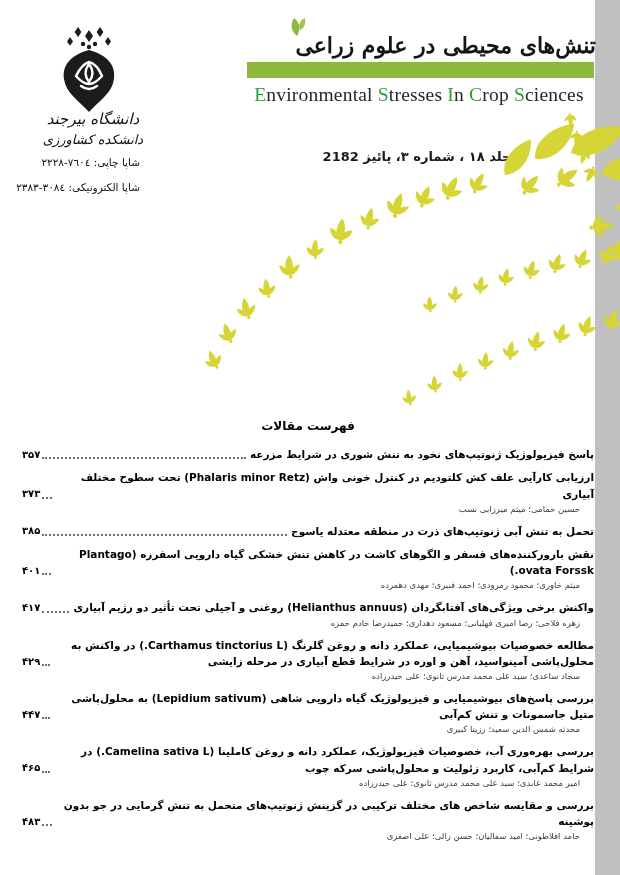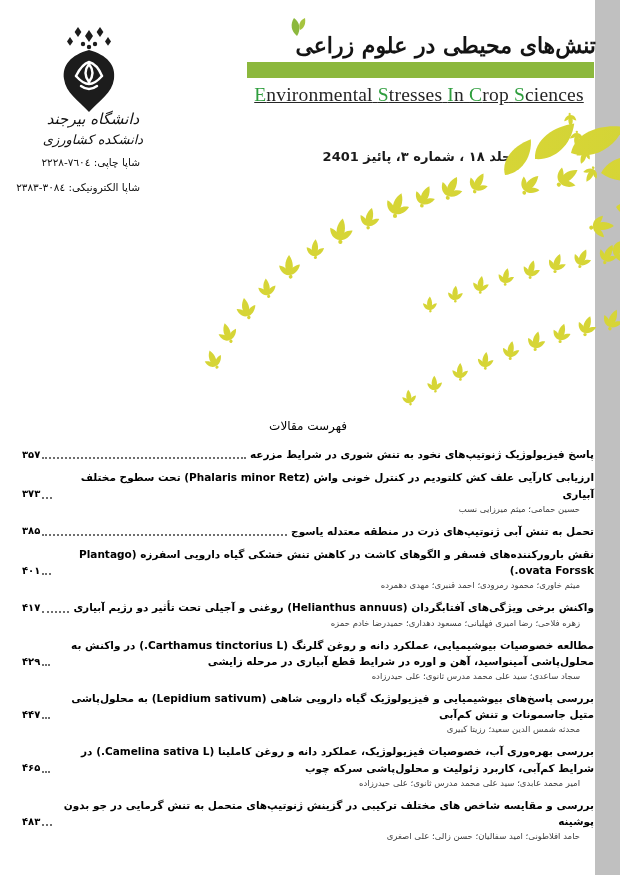--- a/index.html
+++ b/index.html
@@ -21,32 +21,32 @@
   .issn-line bdo{direction:ltr;unicode-bidi:bidi-override;}
 
   
   .fa-title{position:absolute;left:248px;top:20px;width:348px;height:52px;z-index:2;
             direction:rtl;font-weight:bold;font-size:22px;line-height:50px;
             color:#141414;font-family:"DejaVu Serif",serif;white-space:nowrap;}
   .green-band{position:absolute;left:247px;top:62px;width:347px;height:16px;z-index:1;}
   .title-leaf{position:absolute;left:286px;top:16px;width:22px;height:22px;z-index:3;}
   .en-title{position:absolute;left:243px;top:84px;width:352px;z-index:2;text-align:center;
             font-family:"Liberation Serif",serif;font-size:19.5px;color:#262626;
-            white-space:nowrap;letter-spacing:.2px;text-decoration:underline;}
+            white-space:nowrap;letter-spacing:.2px;}
   .subtitle{position:absolute;left:292px;top:119px;width:250px;direction:rtl;text-align:center;
             font-weight:bold;font-size:17px;color:#0c0c0c;}
   .issue-line{position:absolute;left:292px;top:149px;width:250px;direction:rtl;text-align:center;
               font-weight:bold;font-size:13px;color:#1a1a1a;}
 
   
   .flourish{position:absolute;left:175px;top:95px;width:445px;height:315px;z-index:0;}
 
   
   .toc{position:absolute;left:22px;top:419px;width:572px;z-index:4;}
-  .toc-heading{direction:rtl;text-align:center;font-weight:normal;font-size:12px;color:#000;
+  .toc-heading{direction:rtl;text-align:center;font-weight:bold;font-size:12px;color:#000;
                margin:0 0 13px 0;}
   .toc-list{list-style:none;margin:0;padding:0;}
   .toc-entry{margin:0 0 7px 0;}
   .entry-line{display:flex;direction:rtl;align-items:flex-end;font-weight:bold;
               font-size:10.5px;line-height:1.55;color:#000;}
   .entry-title{flex:0 1 auto;text-align:right;}
   .dots{flex:1 1 10px;border-bottom:2px dotted #6e6e6e;margin:0 4px 3px 2px;min-width:8px;}
   .pagenum{flex:0 0 auto;font-size:10px;padding-bottom:0;}
   .entry-authors{direction:rtl;text-align:right;font-size:8.5px;color:#3c3c3c;
                  margin:2px 14px 0 0;line-height:1.4;}
@@ -90,21 +90,21 @@
     <bdo>٢٣٨٣-٣٠٨٤</bdo>
   </div>
 
   <div class="green-band" style="background:#8cb83d;"></div>
   <div class="fa-title">تنش‌های محیطی در علوم زراعی</div>
   <svg class="title-leaf" viewBox="0 0 22 22">
     <path d="M11,20 C5,15 4,8 8,2 C14,6 15,14 11,20 Z" fill="#8cb83d"></path>
     <path d="M14,14 C12,9 14,4 19,2 C20,8 18,12 14,14 Z" fill="#a6c43f"></path>
   </svg>
   <div class="en-title" id="en-title"><span><span style="color: rgb(47, 158, 62);">E</span><span>nvironmental</span></span> <span><span style="color: rgb(47, 158, 62);">S</span><span>tresses</span></span> <span><span style="color: rgb(47, 158, 62);">I</span><span>n</span></span> <span><span style="color: rgb(47, 158, 62);">C</span><span>rop</span></span> <span><span style="color: rgb(47, 158, 62);">S</span><span>ciences</span></span></div>
-  <div class="issue-line">جلد ۱۸ ، شماره ۳، پائیز 2401</div>
+  <div class="issue-line">جلد ۱۸ ، شماره ۳، پائیز 2182</div>
 
   <svg class="flourish" viewBox="0 0 445 315" xmlns="http://www.w3.org/2000/svg">
     <defs>
       <linearGradient id="gr" gradientUnits="userSpaceOnUse" x1="30" y1="300" x2="440" y2="80">
         <stop offset="0" stop-color="#ecd930"></stop>
         <stop offset="0.45" stop-color="#c6d23a"></stop>
         <stop offset="1" stop-color="#8fb846"></stop>
       </linearGradient>
       <path id="lf" d="M0,0 C4,-2 7,-9 5,-16 C0,-13 -4,-6 0,0 Z"></path>
       <g id="cl">

